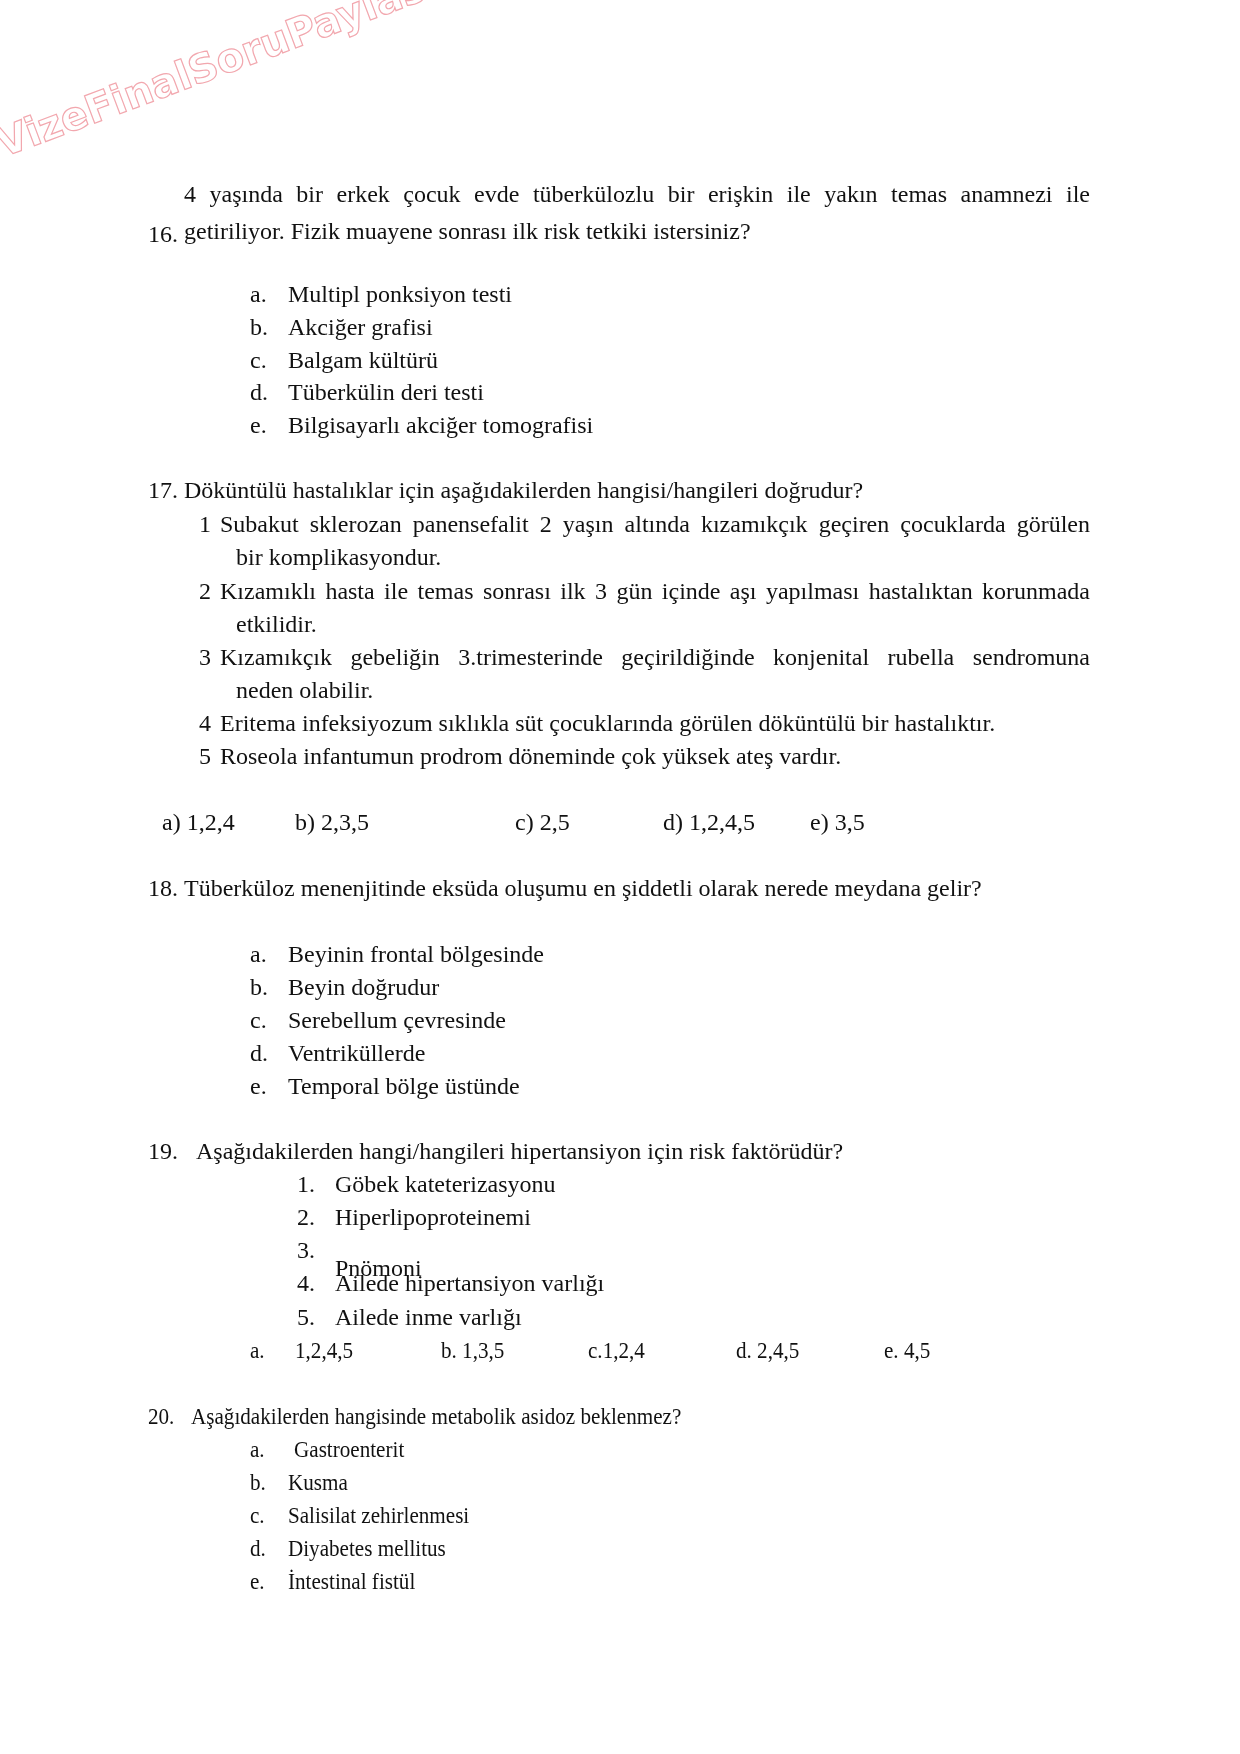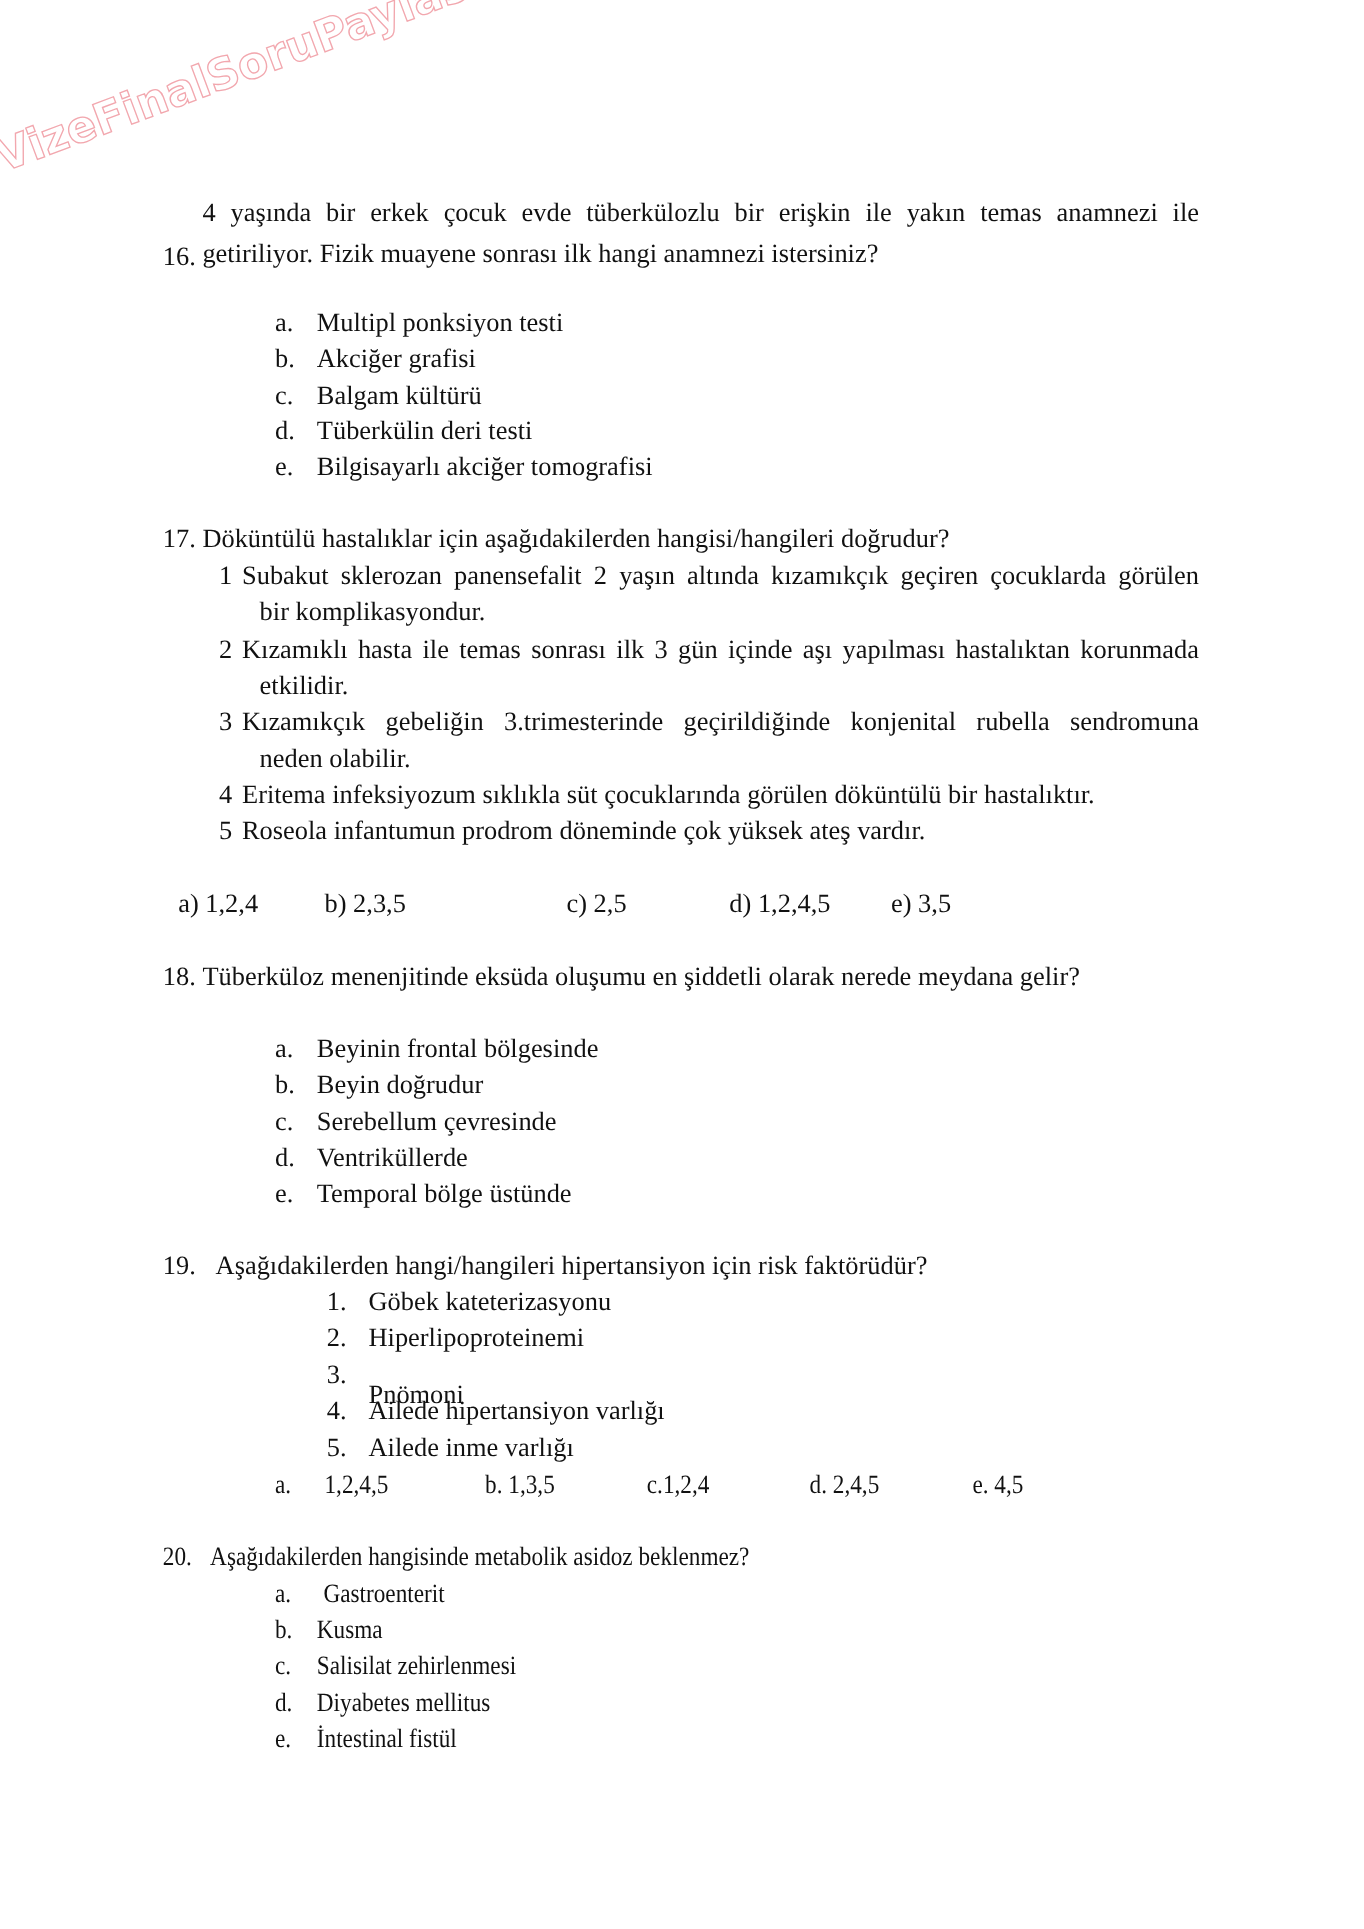--- a/index.html
+++ b/index.html
@@ -14,21 +14,21 @@
      white-space:nowrap; }
 </style>
 </head>
 <body>
 
 <div class="watermark">VizeFinalSoruPaylasimi.com</div>
 
 <div>
   <span class="line" style="left:148px; top:180px;margin-top:40px;">16.</span>
   <span class="line just" style="left:184px; top:180px; width:906px;">4 yaşında bir erkek çocuk evde tüberkülozlu bir erişkin ile yakın temas anamnezi ile</span>
-  <span class="line" style="left:184px; top:217px;">getiriliyor. Fizik muayene sonrası ilk hangi anamnezi istersiniz?</span>
+  <span class="line" style="left:184px; top:217px;">getiriliyor. Fizik muayene sonrası ilk risk tetkiki istersiniz?</span>
 
   <div>
     <span class="line" style="left:250px; top:280px;">a.</span>
     <span class="line" style="left:288px; top:280px;">Multipl ponksiyon testi</span>
   </div>
   <div>
     <span class="line" style="left:250px; top:313px;">b.</span>
     <span class="line" style="left:288px; top:313px;">Akciğer grafisi</span>
   </div>
   <div>

